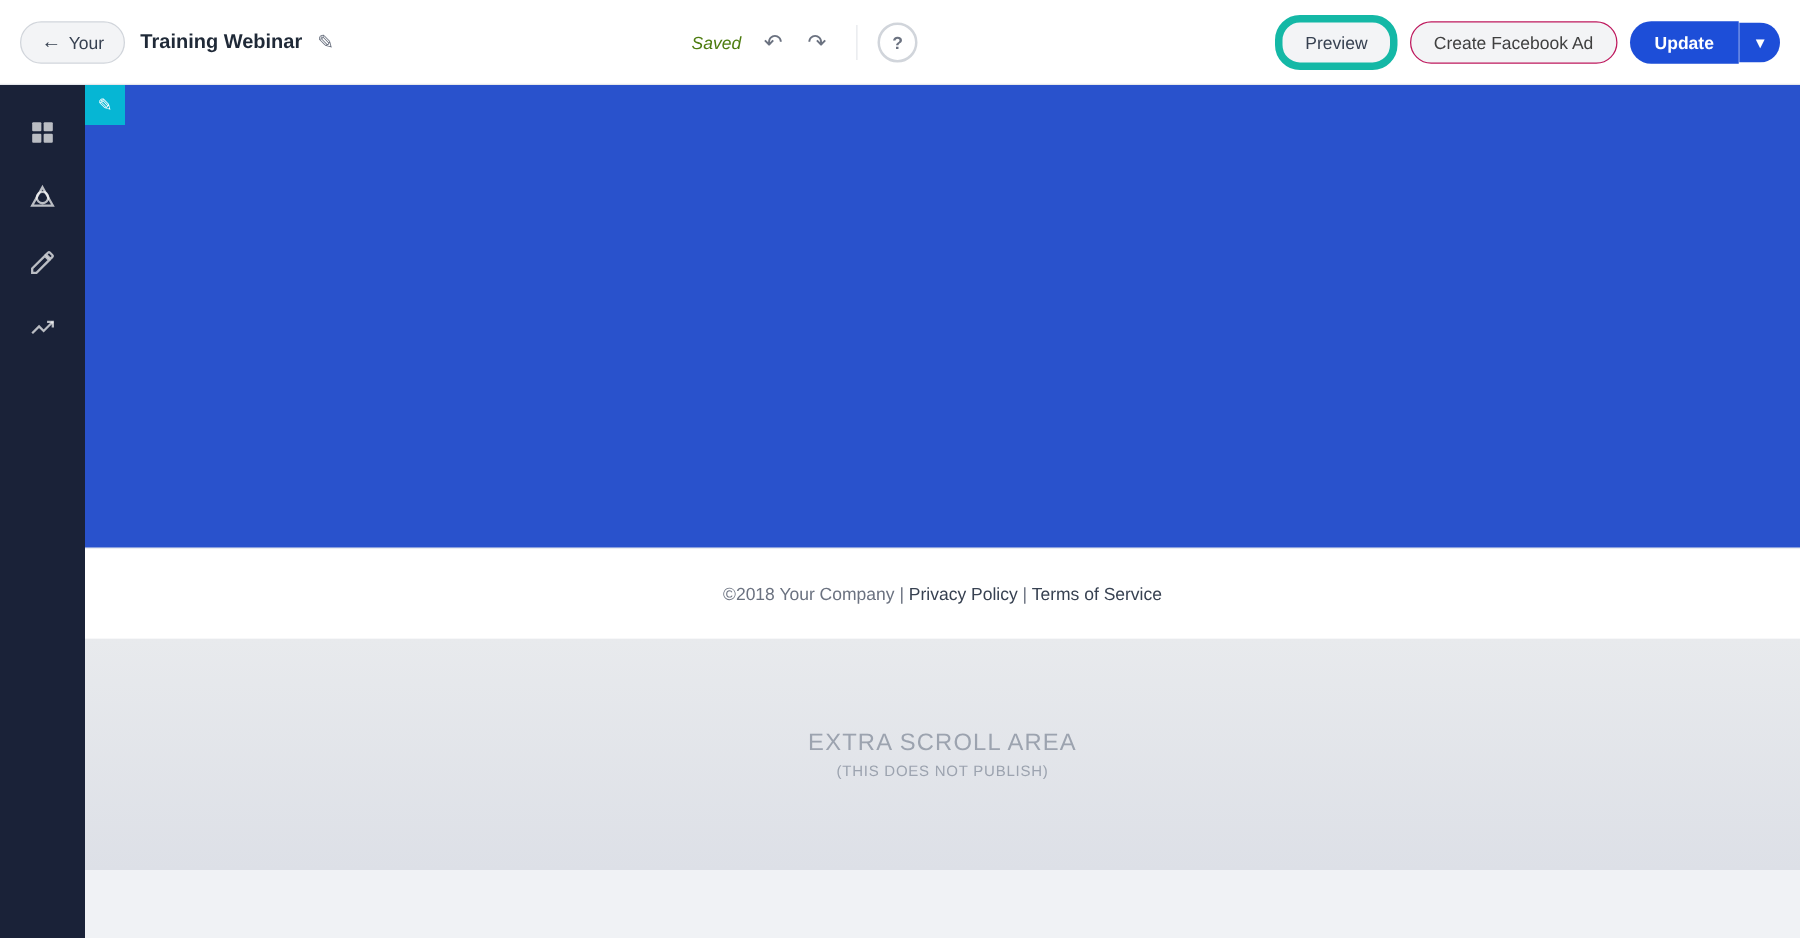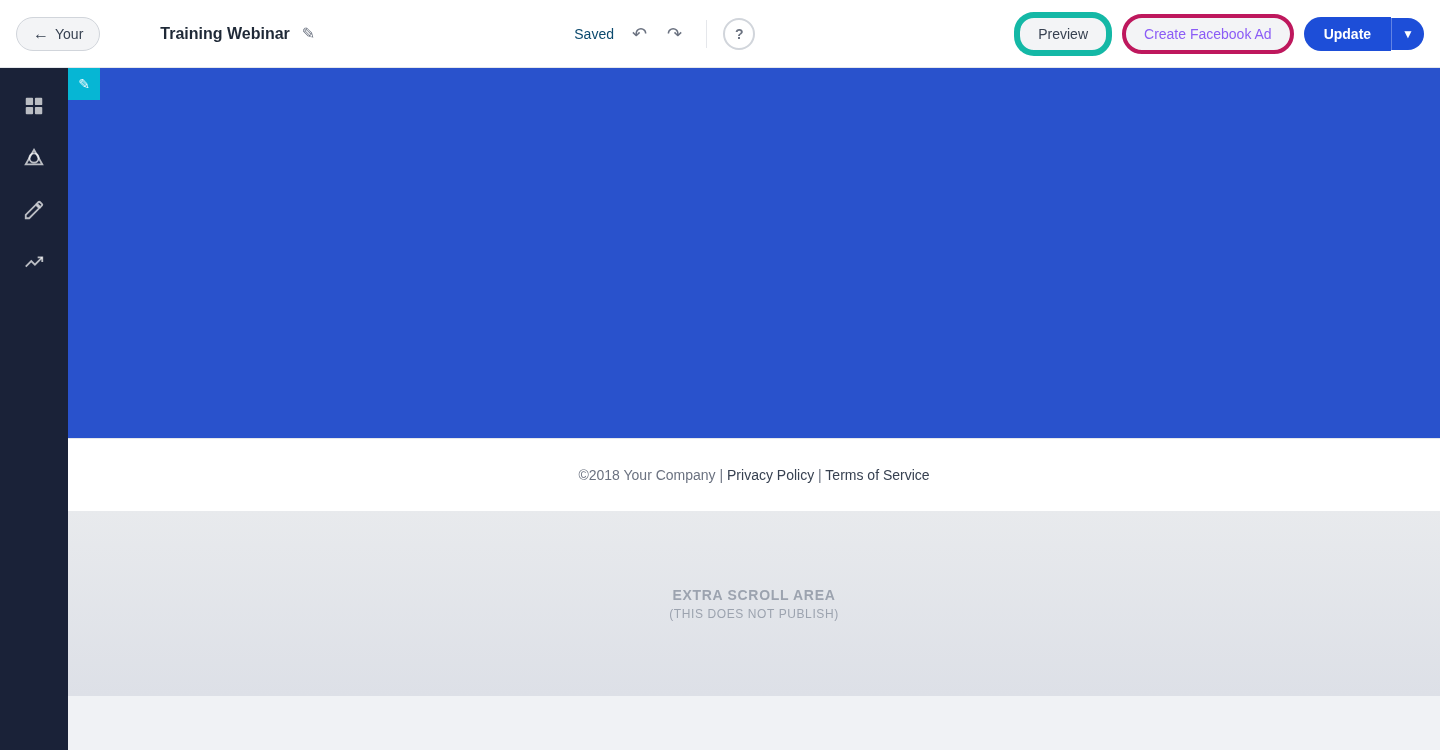--- a/index.html
+++ b/index.html
@@ -12,44 +12,44 @@
       display: flex; align-items: center; justify-content: space-between;
       padding: 0 16px; z-index: 100;
     }
     .header-left { display: flex; align-items: center; gap: 12px; }
     .back-button {
       display: flex; align-items: center; gap: 6px;
       background: #f3f4f6; border: 1px solid #d1d5db; border-radius: 20px;
       padding: 7px 16px; cursor: pointer; font-size: 14px; color: #374151; font-weight: 500;
     }
     .back-arrow { font-size: 16px; }
-    .page-title { font-size: 16px; font-weight: 600; color: #1f2937; margin-left: 48px; }
+    .page-title { font-size: 16px; font-weight: 600; color: #1f2937; }
     .edit-icon { color: #6b7280; cursor: pointer; font-size: 16px; }
 
     .header-center { display: flex; align-items: center; gap: 10px; }
-    .saved-text { font-size: 14px; color: #0c4a6e; }
+    .saved-text { font-size: 14px; color: #4d7c0f; font-style: italic; }
     .undo-redo { display: flex; gap: 4px; }
     .undo-btn, .redo-btn {
       background: none; border: none; cursor: pointer; padding: 6px 8px;
       color: #6b7280; font-size: 18px; border-radius: 4px;
     }
     .help-btn {
       width: 32px; height: 32px; border-radius: 50%; border: 2px solid #d1d5db;
       background: none; cursor: pointer; font-size: 14px; color: #6b7280; font-weight: 600;
       display: flex; align-items: center; justify-content: center;
     }
 
     .header-right { display: flex; align-items: center; gap: 10px; }
     .preview-btn {
       background: #f3f4f6; border: 6px solid #14b8a6; border-radius: 20px;
       padding: 8px 18px; cursor: pointer; font-size: 14px; color: #374151; font-weight: 500;
     }
     .create-fb-btn {
-      background: #f3f4f6; border: 4px solid #be185d; border-radius: 20px;
-      padding: 8px 18px; cursor: pointer; font-size: 14px; color: #8b5cf6; font-weight: 500;
+      background: #f3f4f6; border: 1px solid #be185d; border-radius: 20px;
+      padding: 8px 18px; cursor: pointer; font-size: 14px; color: #404040; font-weight: 500;
     }
     .update-btn-group { display: flex; align-items: center; }
     .update-btn {
       background: #1d4ed8; border: none; border-radius: 20px 0 0 20px;
       padding: 9px 20px; cursor: pointer; font-size: 14px; color: #fff; font-weight: 700;
     }
     .update-dropdown {
       background: #1d4ed8; border: none; border-radius: 0 20px 20px 0;
       padding: 9px 10px; cursor: pointer; color: #fff; font-size: 12px;
       border-left: 1px solid rgba(255,255,255,0.3);
@@ -100,21 +100,21 @@
     .footer-text { font-size: 14px; color: #6b7280; }
     .footer-link { color: #374151; text-decoration: none; }
 
     
     .extra-scroll-area {
       background: linear-gradient(180deg, #e8eaed 0%, #dde0e7 100%);
       width: 100%; padding: 60px 20px;
       display: flex; flex-direction: column; align-items: center; justify-content: center;
       min-height: 185px;
     }
-    .extra-scroll-title { font-size: 14px; font-weight: 700; color: #9ca3af; letter-spacing: 0.05em; text-transform: uppercase; }
+    .extra-scroll-title { font-size: 19px; font-weight: 400; color: #9ca3af; letter-spacing: 0.05em; text-transform: uppercase; }
     .extra-scroll-sub { font-size: 12px; color: #9ca3af; margin-top: 4px; letter-spacing: 0.05em; text-transform: uppercase; }
 
     
     .header-divider { width: 1px; height: 28px; background: #e5e7eb; margin: 0 6px; }
   </style>
 </head>
 <body>
 
 <div class="header">
   <div class="header-left">

